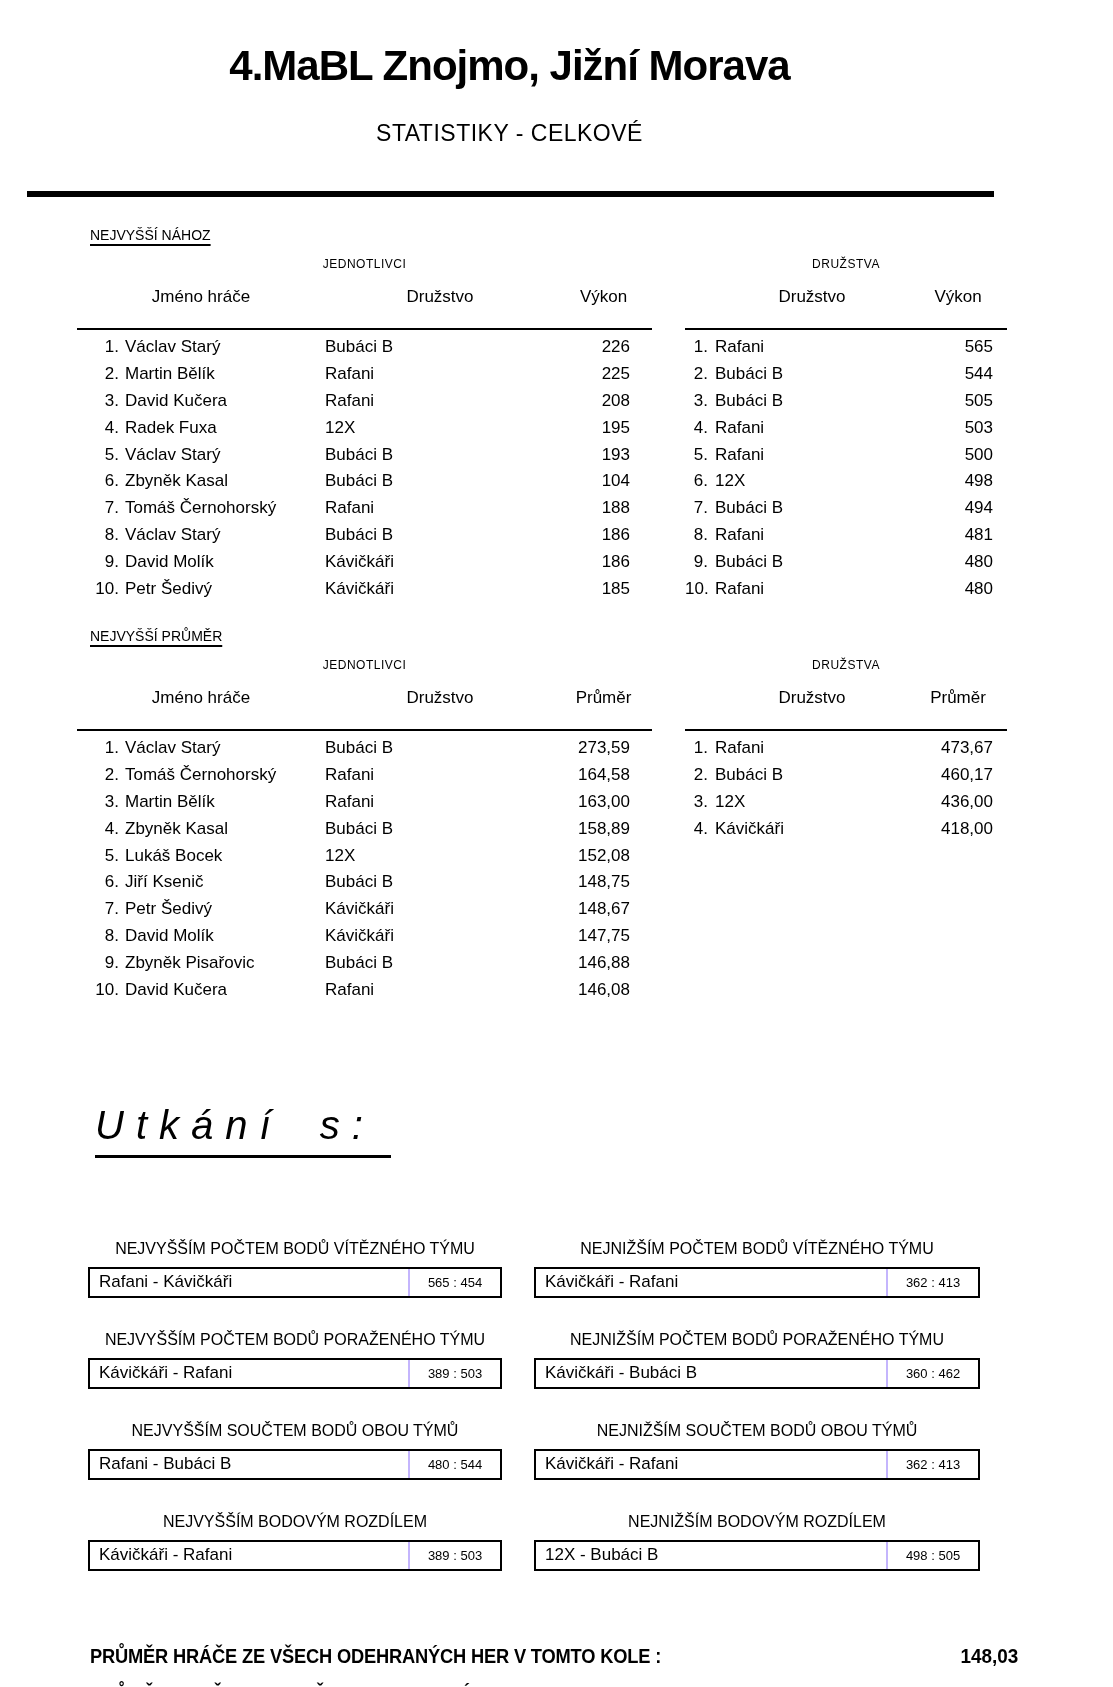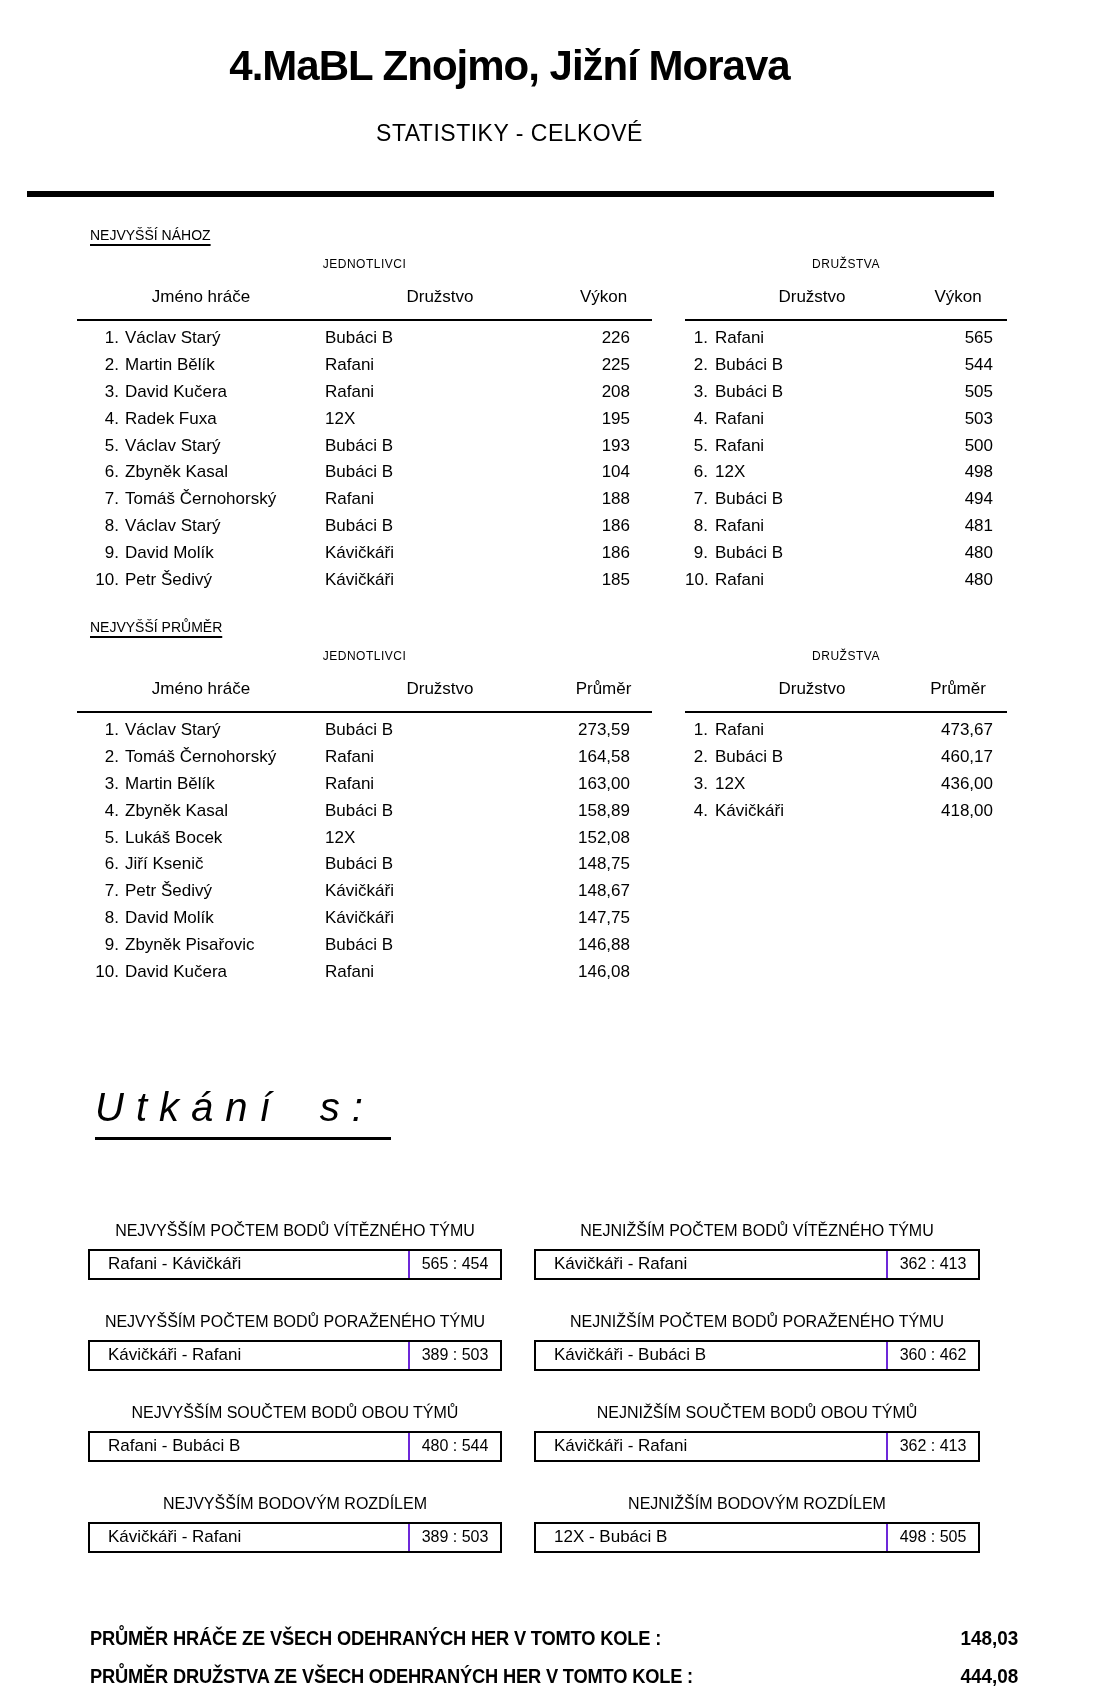--- a/index.html
+++ b/index.html
@@ -23,21 +23,21 @@
   .section { margin-left:77px; margin-top:30px; }
   .section-heading {
     margin-left:13px; font-size:14px;
     text-decoration:underline; text-underline-offset:4px; text-decoration-thickness:1.5px;
   }
   .tables-row { display:flex; gap:33px; margin-top:14px; align-items:flex-start; }
 
   .stable.ind { width:575px; }
   .stable.tm  { width:322px; }
   .ttitle { text-align:center; font-size:12px; margin-bottom:16px; letter-spacing:0.5px; }
-  .thead { display:flex; font-size:17px; padding-bottom:12px; border-bottom:2px solid #000; }
+  .thead { display:flex; font-size:17px; padding-bottom:21px; border-bottom:2px solid #000; }
   .hc { text-align:center; }
   .ind .h-name { width:248px; }
   .ind .h-team { width:230px; }
   .ind .h-val  { flex:1; }
   .tm .h-spacer { width:30px; }
   .tm .h-team2 { flex:1; }
   .tm .h-val2  { width:98px; }
   .tbody { padding-top:4px; }
   .trow { display:flex; font-size:17px; height:26.8px; align-items:center; }
   .cell { white-space:nowrap; overflow:hidden; }
@@ -59,23 +59,23 @@
   }
   .match-grid {
     margin-top:82px;
     display:grid; grid-template-columns:414px 446px; column-gap:32px;
   }
   .match-item { margin-bottom:33px; }
   .match-label { text-align:center; font-size:16px; margin-bottom:9px; white-space:nowrap; }
   .match-box {
     display:flex; border:2px solid #000; height:31px; align-items:stretch; background:#fff;
   }
-  .match-teams { flex:1; font-size:17px; display:flex; align-items:center; padding-left:18px; white-space:nowrap; }
+  .match-teams { flex:1; font-size:17px; display:flex; align-items:center; padding-left:9px; white-space:nowrap; }
   .match-score {
-    width:92px; border-left:2px solid #6d28d9; font-size:16px;
+    width:92px; border-left:2px solid #c4b5fd; font-size:13px;
     display:flex; align-items:center; justify-content:center; white-space:nowrap;
   }
 
   
   .totals { margin:40px 0 0 90px; width:928px; }
   .total-row { display:flex; justify-content:space-between; align-items:baseline; height:38px; }
   .total-label {
     font-size:21px; font-weight:bold; white-space:nowrap;
     transform:scaleX(0.87); transform-origin:left center; letter-spacing:-0.2px;
   }

